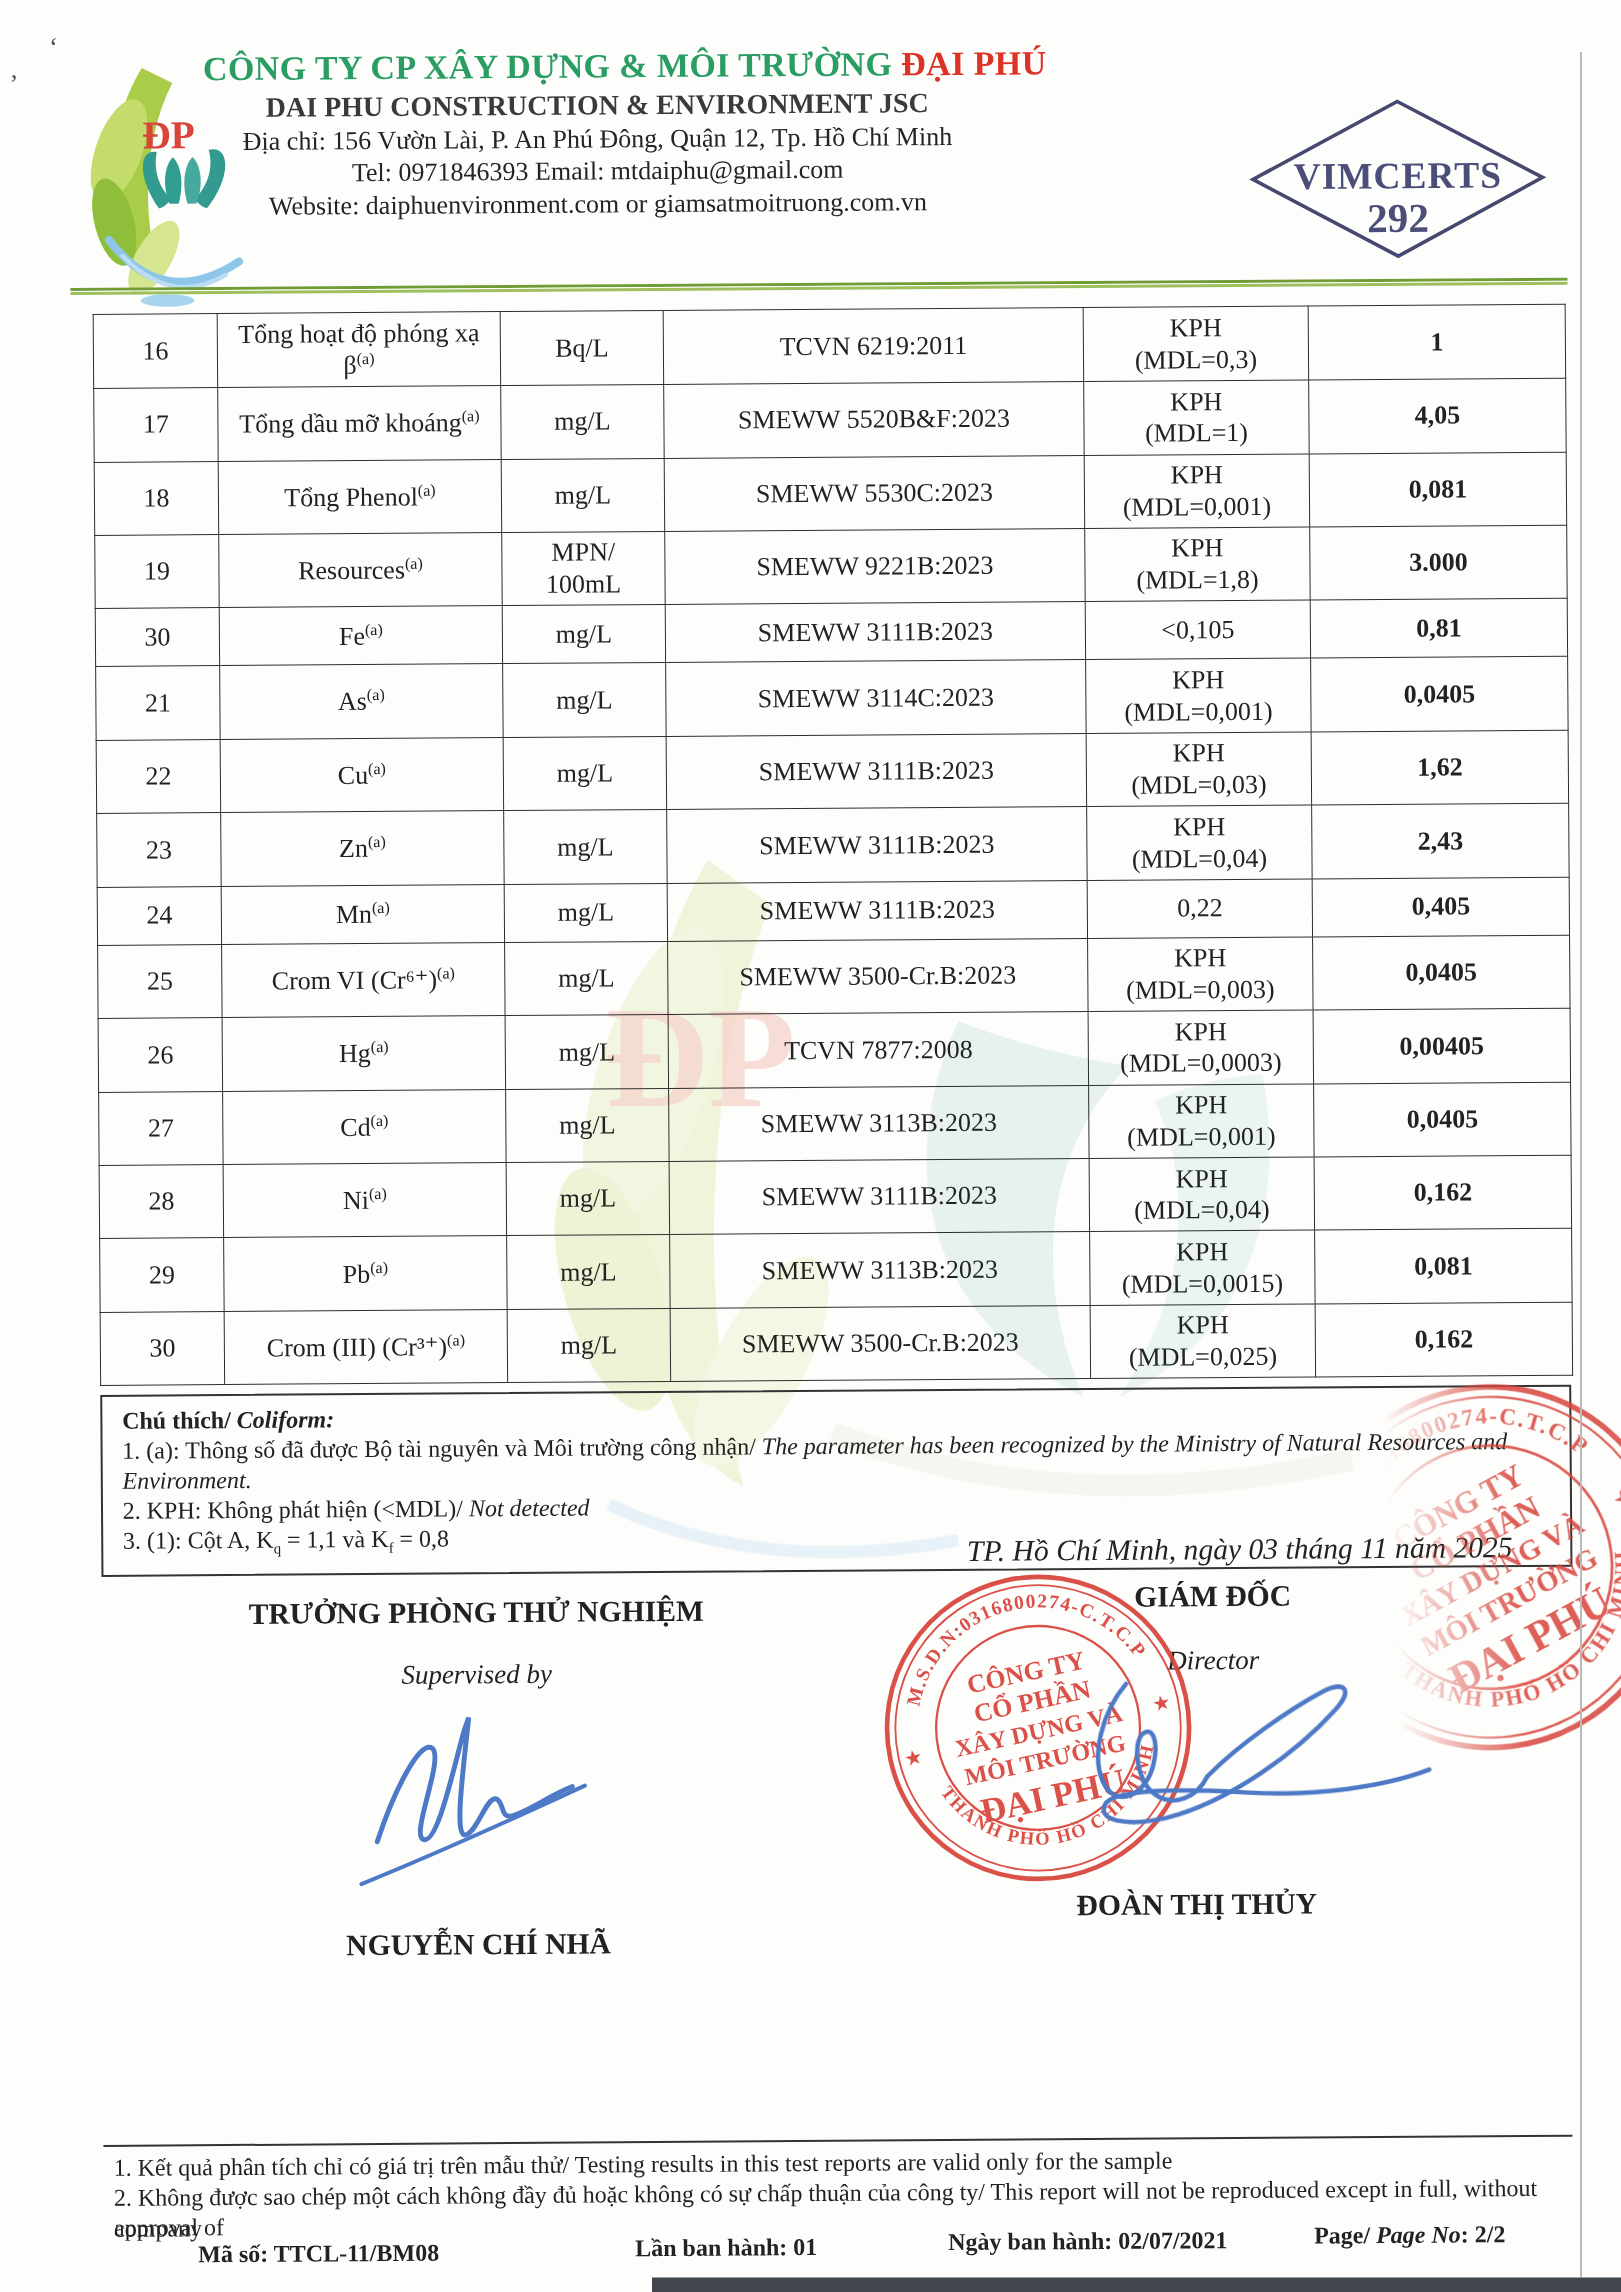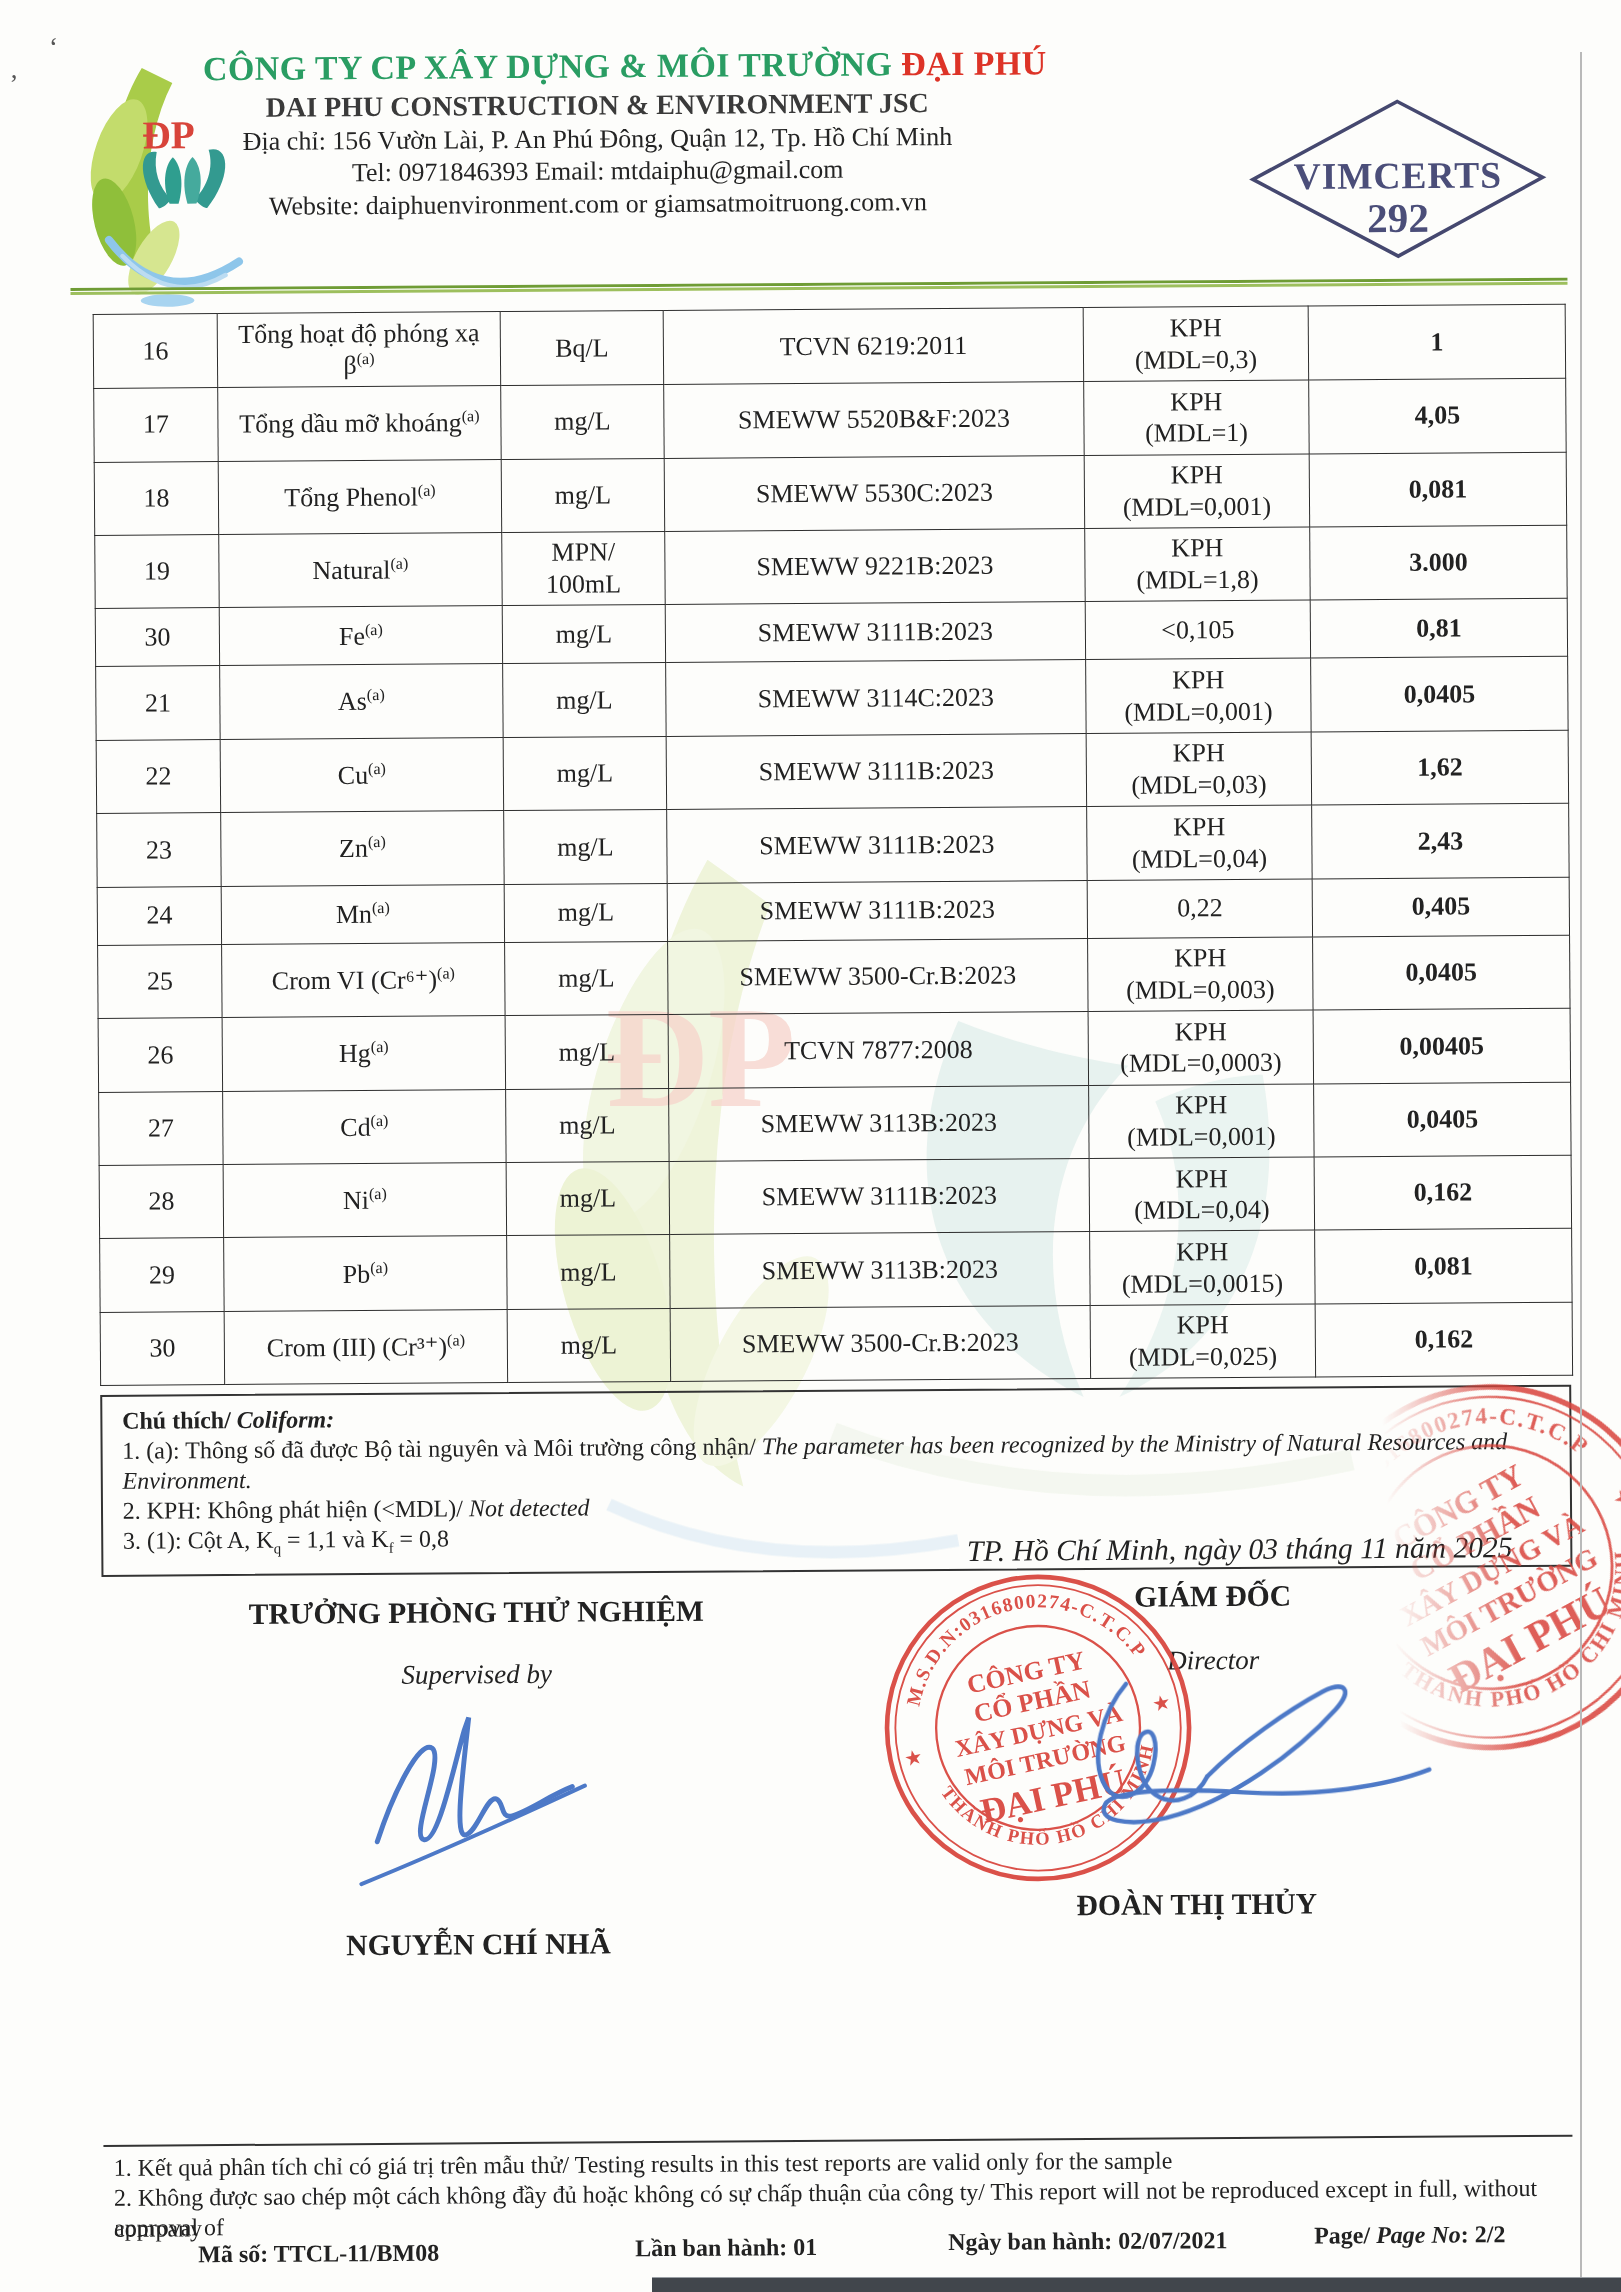--- a/index.html
+++ b/index.html
@@ -156,21 +156,21 @@
           <td class="c-name"><span>Tổng Phenol</span><sup class="pa">(a)</sup></td>
           <td class="c-unit">mg/L</td>
           <td class="c-method">SMEWW 5530C:2023</td>
           <td class="c-result">KPH
 (MDL=0,001)</td>
           <td class="c-value">0,081</td>
         </tr>
 
         <tr>
           <td class="c-stt">19</td>
-          <td class="c-name"><span>Natural</span><sup class="pa">(a)</sup></td>
+          <td class="c-name"><span>Resources</span><sup class="pa">(a)</sup></td>
           <td class="c-unit">MPN/
 100mL</td>
           <td class="c-method">SMEWW 9221B:2023</td>
           <td class="c-result">KPH
 (MDL=1,8)</td>
           <td class="c-value">3.000</td>
         </tr>
 
         <tr>
           <td class="c-stt">30</td>

